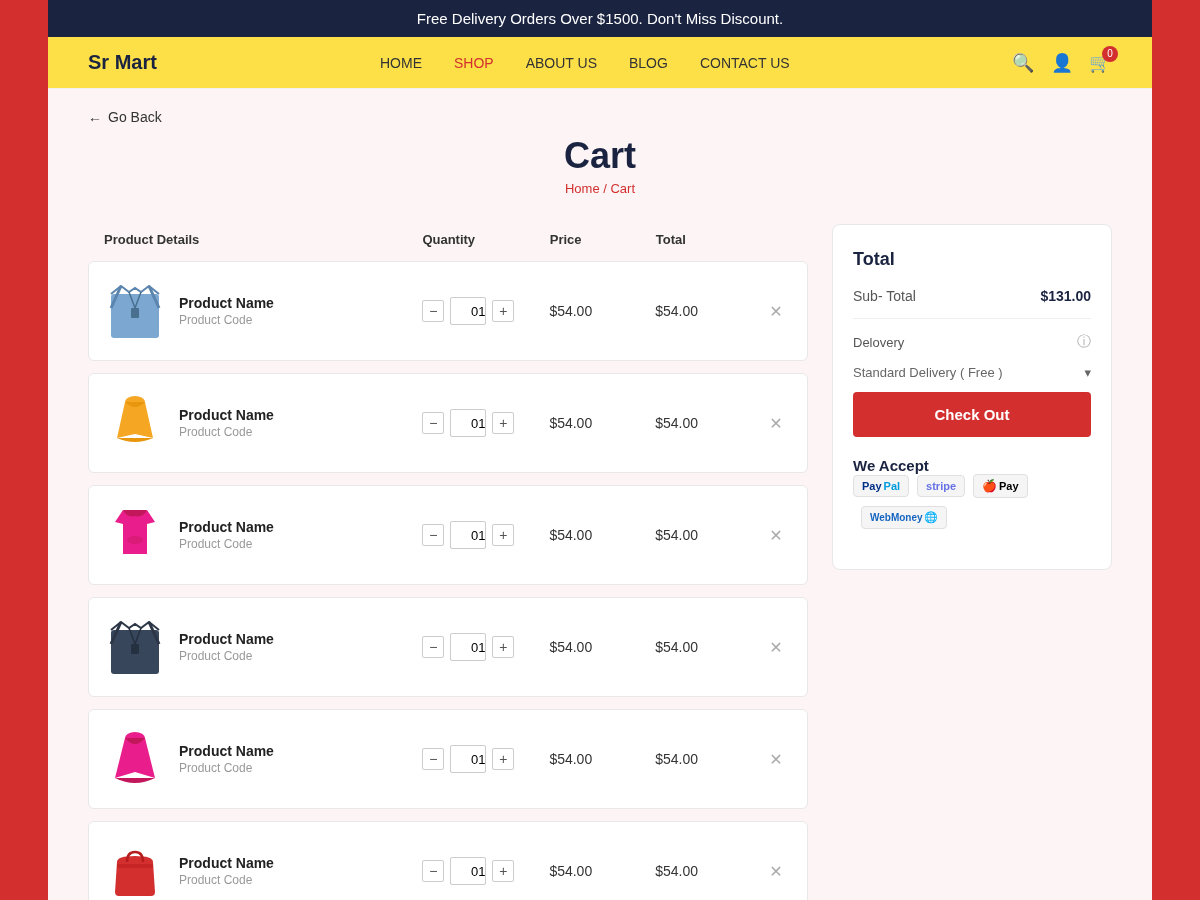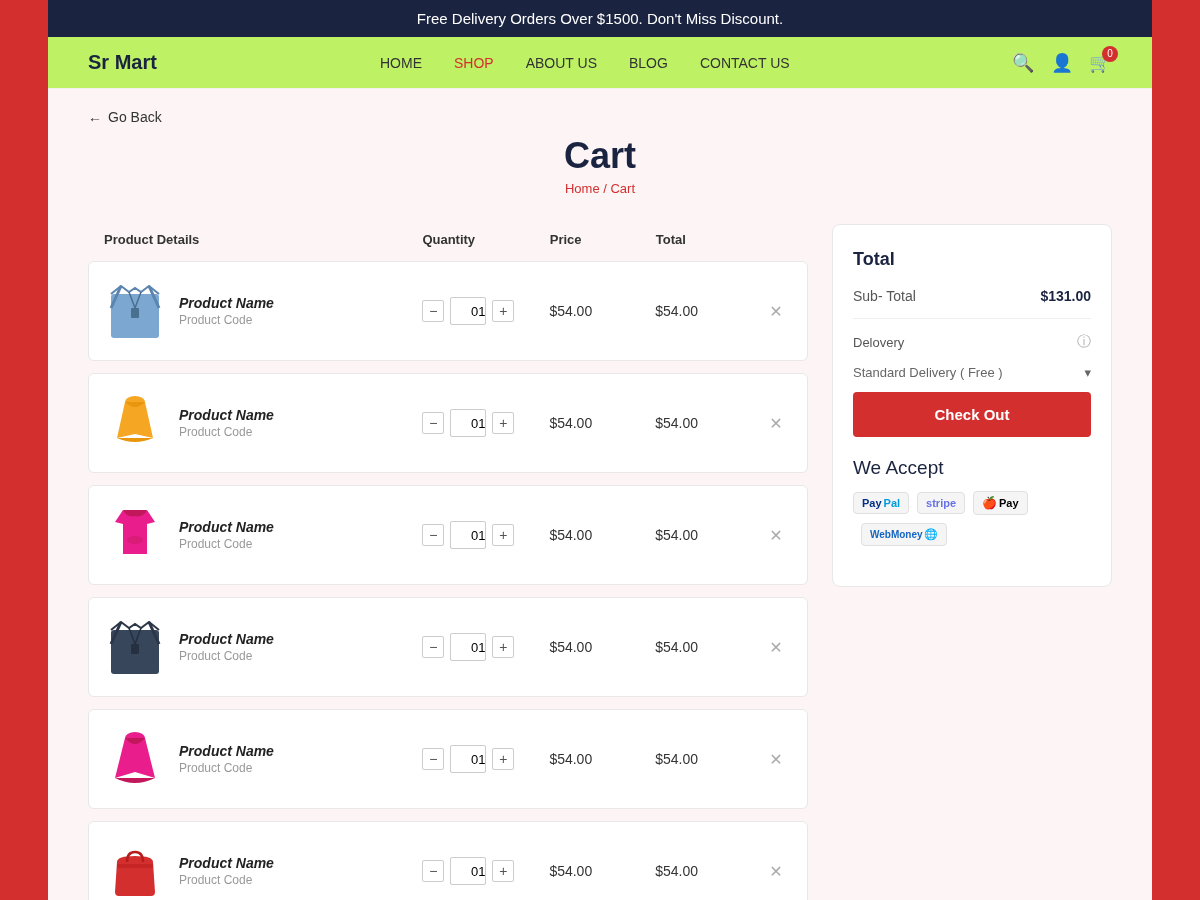--- a/index.html
+++ b/index.html
@@ -46,21 +46,21 @@
       padding: 10px;
       font-size: 15px;
     }
 
     
     .header {
       display: flex;
       align-items: center;
       justify-content: space-between;
       padding: 14px 40px;
-      background: #bef264;
+      background: #fde047;
       border-bottom: 1px solid #f0f0f0;
     }
     .logo {
       font-size: 20px;
       font-weight: bold;
       color: #1a2340;
     }
     .nav {
       display: flex;
       gap: 32px;
@@ -187,21 +187,20 @@
 
     .product-image svg {
       width: 56px;
       height: 66px;
     }
 
     .product-info .product-name {
       font-size: 14px;
       font-weight: 600;
       color: #222;
-      font-style: italic;
     }
     .product-info .product-code {
       font-size: 12px;
       color: #999;
       margin-top: 2px;
     }
 
     .quantity-control {
       display: flex;
       align-items: center;
@@ -304,24 +303,23 @@
       border: none;
       border-radius: 4px;
       padding: 14px;
       font-size: 15px;
       font-weight: 600;
       cursor: pointer;
       margin-bottom: 20px;
     }
 
     .we-accept-title {
-      font-size: 19px;
-      font-weight: 400;
+      font-size: 15px;
+      font-weight: 700;
       color: #1a2340;
-      margin-bottom: 12px;
     }
 
     .payment-methods {
       display: flex;
       gap: 8px;
       align-items: center;
       flex-wrap: wrap;
       margin-bottom: 16px;
     }
 

